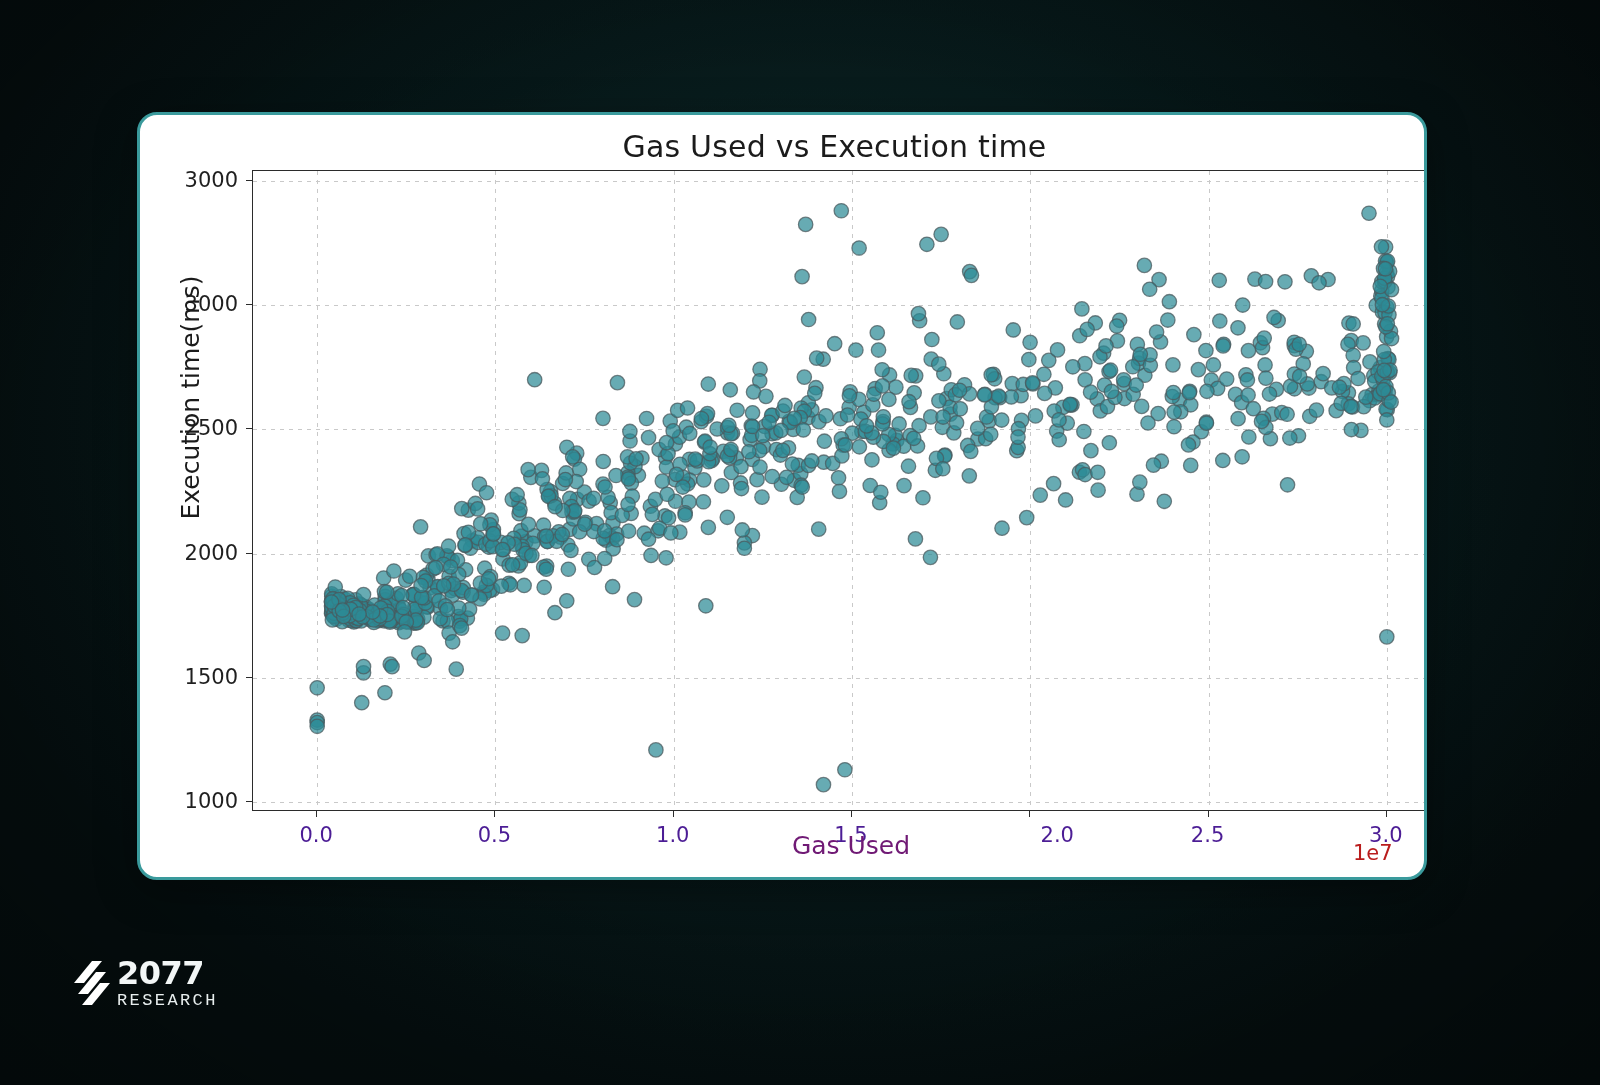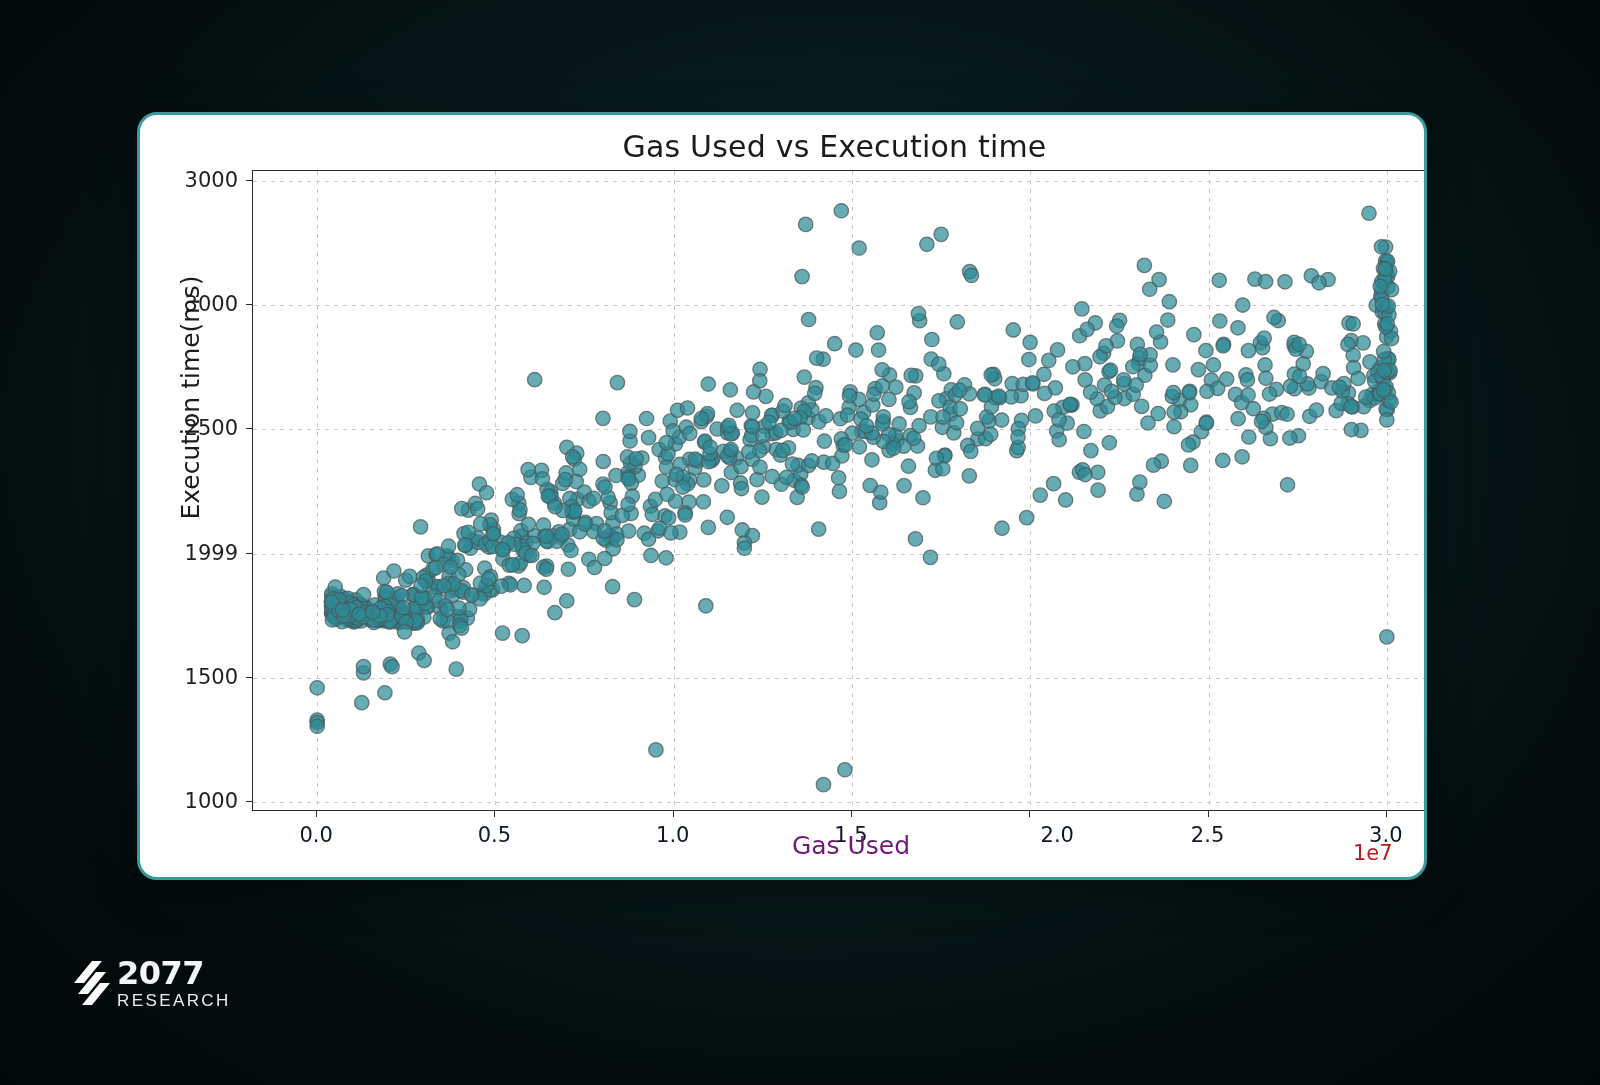--- a/index.html
+++ b/index.html
@@ -111,21 +111,21 @@
     background: #2b2b2b;
   }
   .tick-y {
     position: absolute;
     width: 6px; height: 1px;
     background: #2b2b2b;
   }
   .ticklabel-x {
     position: absolute;
     font-size: 21px;
-    color: #0f172a;
+    color: #4c1d95;
     transform: translateX(-50%);
     white-space: nowrap;
   }
   .ticklabel-y {
     position: absolute;
     font-size: 21px;
     color: #1f1f1f;
     transform: translateY(-50%);
     text-align: right;
     white-space: nowrap;
@@ -171,21 +171,21 @@
   #logo-mark { width: 40px; height: 48px; display:block; }
   #logo-text { display: flex; flex-direction: column; line-height: 1; }
   #logo-title {
     font-family: "DejaVu Sans", sans-serif;
     font-weight: bold;
     font-size: 32px;
     color: #f2f6f6;
     letter-spacing: -0.5px;
   }
   #logo-sub {
-    font-family: Liberation Sans, sans-serif;
+    font-family: Liberation Mono, monospace;
     font-weight: 400;
     font-size: 17px;
     color: #e8eeee;
     letter-spacing: 2.4px;
     margin-top: 3px;
   }
 </style>
 </head>
 <body>
 
@@ -1206,21 +1206,21 @@
         <div class="ticklabel-x" style="left: 1067.55px; top: 708px;">2.5</div>
         <div class="tick-x" style="left: 1245.82px; top: 696px;"></div>
         <div class="ticklabel-x" style="left: 1245.82px; top: 708px;">3.0</div>
       </div>
     <div id="y-axis-ticks">
         <div class="tick-y" style="left: 106px; top: 686.062px;"></div>
         <div class="ticklabel-y" style="left: 2px; width: 96px; top: 686.062px;">1000</div>
         <div class="tick-y" style="left: 106px; top: 561.837px;"></div>
         <div class="ticklabel-y" style="left: 2px; width: 96px; top: 561.837px;">1500</div>
         <div class="tick-y" style="left: 106px; top: 437.612px;"></div>
-        <div class="ticklabel-y" style="left: 2px; width: 96px; top: 437.612px;">1999</div>
+        <div class="ticklabel-y" style="left: 2px; width: 96px; top: 437.612px;">2000</div>
         <div class="tick-y" style="left: 106px; top: 313.388px;"></div>
         <div class="ticklabel-y" style="left: 2px; width: 96px; top: 313.388px;">2500</div>
         <div class="tick-y" style="left: 106px; top: 189.163px;"></div>
         <div class="ticklabel-y" style="left: 2px; width: 96px; top: 189.163px;">3000</div>
         <div class="tick-y" style="left: 106px; top: 64.938px;"></div>
         <div class="ticklabel-y" style="left: 2px; width: 96px; top: 64.938px;">3000</div>
       </div>
 
     <div id="xlabel">Gas Used</div>
     <div id="x-offset-text">1e7</div>

